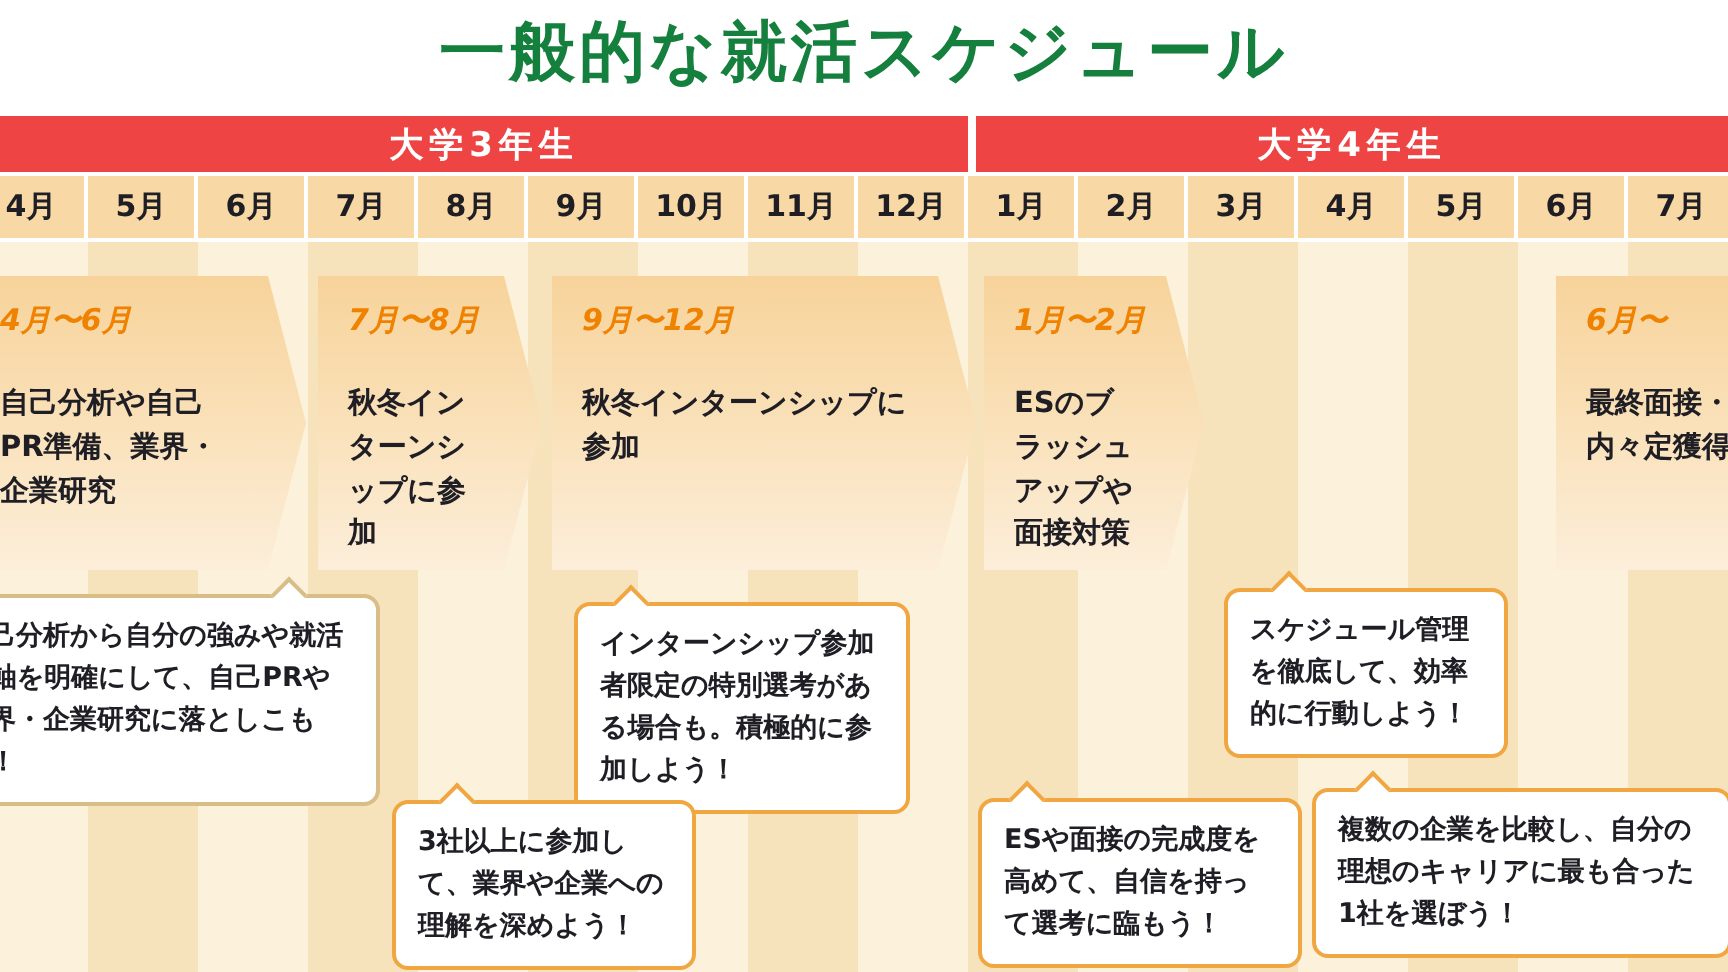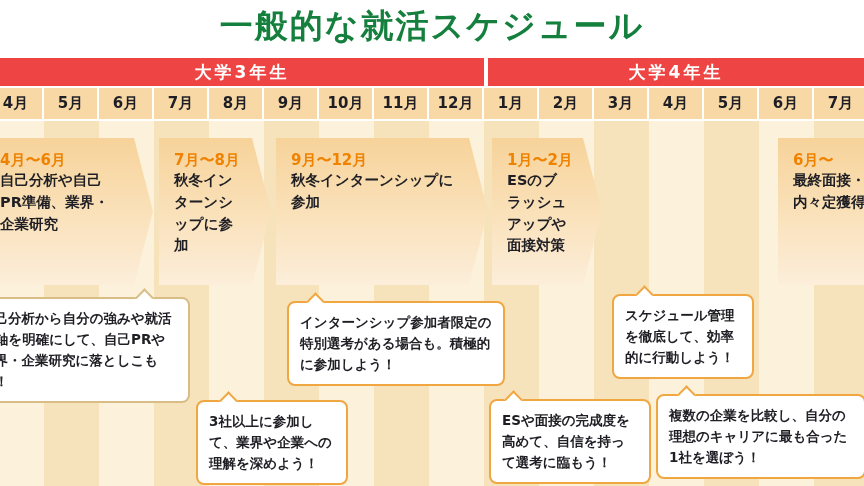--- a/index.html
+++ b/index.html
@@ -24,37 +24,37 @@
 
   .stripes { position:absolute; left:-11px; top:121px; width:882px; height:365px; display:flex; }
   .stripes div { width:55px; }
   .stripes div:nth-child(odd)  { background:#FCF1DB; }
   .stripes div:nth-child(even) { background:#F6E2BB; }
 
   .arrow { position:absolute; top:138px; height:147px;
            clip-path: polygon(0 0, calc(100% - 19px) 0, 100% 50%, calc(100% - 19px) 100%, 0 100%);
            background:linear-gradient(180deg,#F7D39A 0%, #FAE2BC 55%, #FCEEDA 100%);
            padding:13px 32px 10px 15px; }
-  .arrow .period { color:#EF8200; font-weight:bold; font-size:15px; margin-bottom:0; white-space:nowrap; }
+  .arrow .period { color:#EF8200; font-weight:bold; font-size:15px; margin-bottom:22px; white-space:nowrap;font-style:italic; }
   .arrow .plabel { color:#1E1E24; font-weight:bold; font-size:14.5px; line-height:1.5; }
   .a1 { left:-15px; width:168px; }
   .a2 { left:159px; width:112px; }
   .a3 { left:276px; width:212px; }
   .a4 { left:492px; width:110px; }
   .a5 { left:607px; width:166px; }
   .a6 { left:778px; width:140px; }
 
   .bubble { position:absolute; background:#ffffff; border:2.5px solid #F0A742; border-radius:8px;
             padding:9px 11px; font-size:13.5px; font-weight:600; line-height:1.55; color:#1E1E24; }
   .bubble .tail { position:absolute; top:-8px; width:13px; height:13px; background:#ffffff;
                   border-top:2.5px solid #F0A742; border-left:2.5px solid #F0A742;
                   transform:rotate(45deg); }
   .b1 { left:-32px; top:297px; width:222px; border-color:#D8BE86; }
   .b1 .tail { left:168px; border-color:#D8BE86; }
-  .b2 { left:287px; top:301px; width:218px; }
+  .b2 { left:287px; top:301px; width:168px; }
   .b2 .tail { left:20px; }
   .b3 { left:196px; top:400px; width:152px; }
   .b3 .tail { left:24px; }
   .b4 { left:612px; top:294px; width:142px; }
   .b4 .tail { left:24px; }
   .b5 { left:489px; top:399px; width:162px; }
   .b5 .tail { left:16px; }
   .b6 { left:656px; top:394px; width:210px; }
   .b6 .tail { left:22px; }
 </style>

